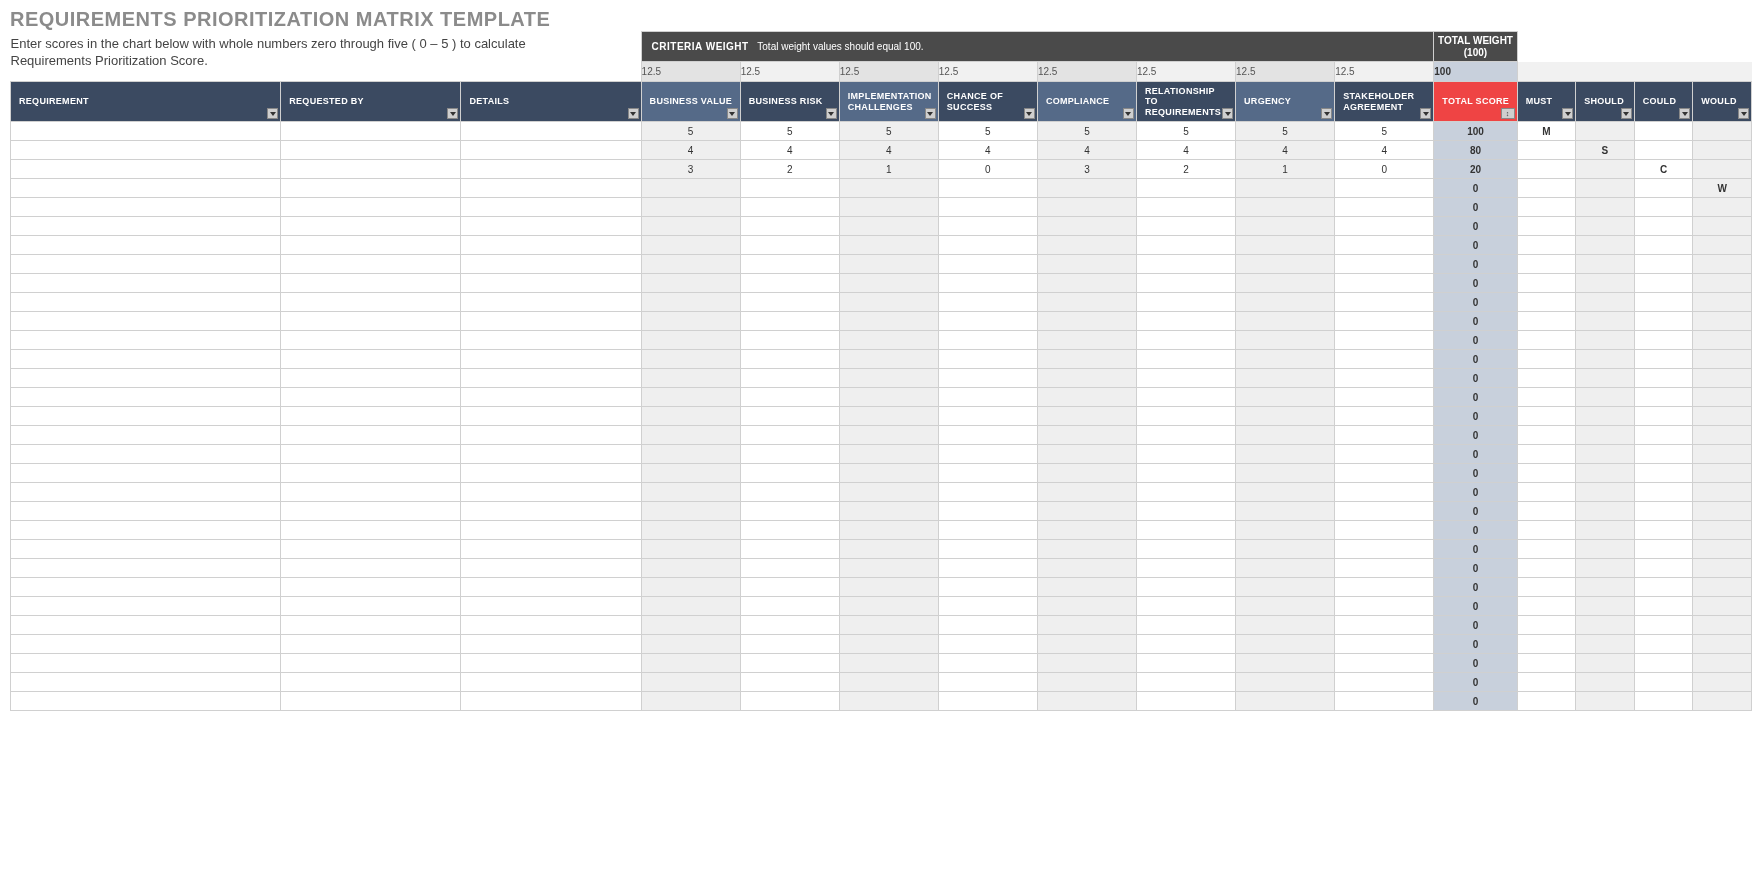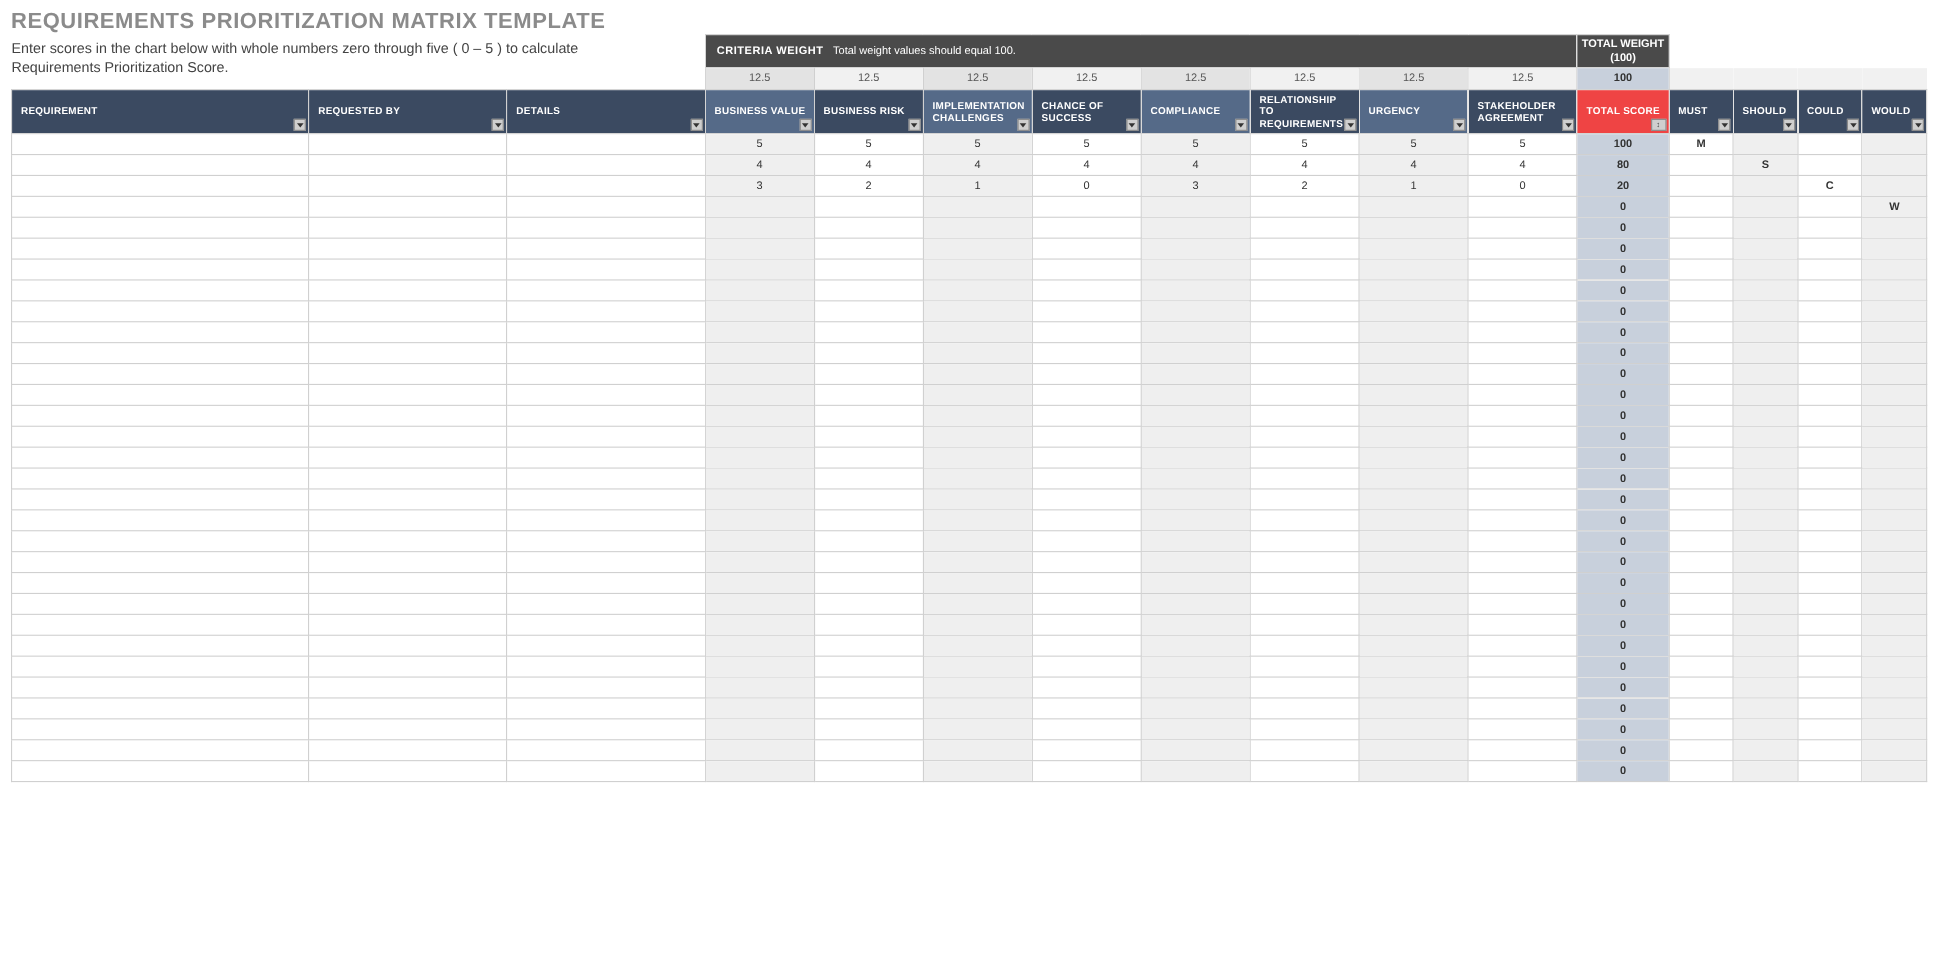--- a/index.html
+++ b/index.html
@@ -56,21 +56,21 @@
     background: #4a4a4a;
     color: #fff;
     text-align: center;
     font-size: 10px;
     font-weight: bold;
     line-height: 1.2;
     padding: 2px 2px;
   }
   .weight-row td {
     background: #f1f1f1;
-    text-align: center;
+    text-align: left;
     font-size: 10px;
     color: #555;
     height: 20px;
   }
   .weight-row td.alt { background: #e3e3e3; }
   .weight-row td.sum { background: #c8d0dc; font-weight: bold; color:#333; }
 
   .hdr-row th {
     background: #3b4a61;
     color: #fff;

